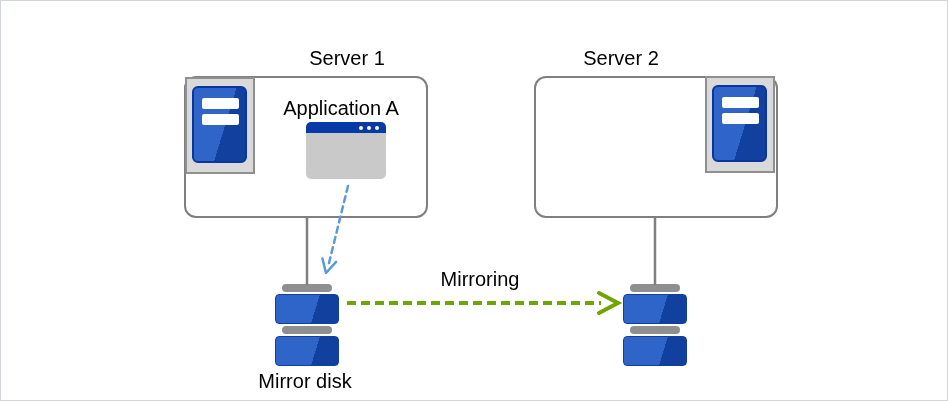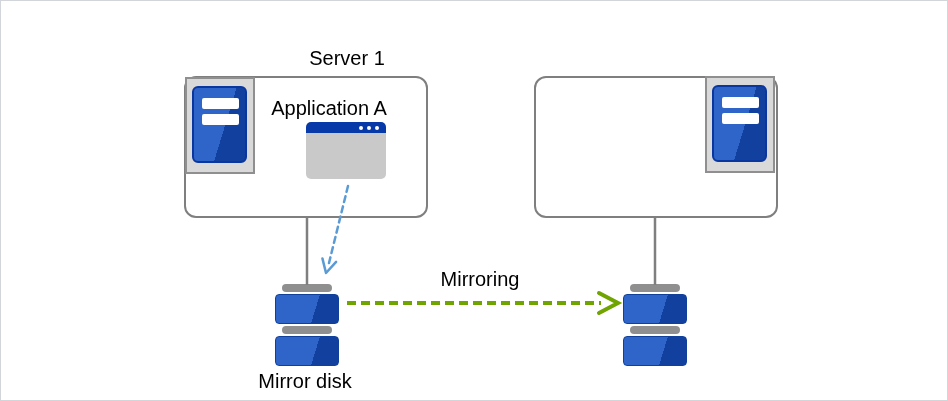--- a/index.html
+++ b/index.html
@@ -15,21 +15,21 @@
   }
   .label {
     position:absolute;
     font-size:20px;
     line-height:22px;
     white-space:nowrap;
     transform:translateX(-50%);
   }
   .server1-label   { left:346px; top:46px; }
   .server2-label   { left:620px; top:46px; }
-  .app-label       { left:328px; top:96px; }
+  .app-label       { left:340px; top:96px; }
   .mirroring-label { left:479px; top:267px; }
   .mirrordisk-label{ left:304px; top:369px; }
 
   .server-box {
     position:absolute;
     width:244px; height:142px;
     border:2px solid #7f7f7f;
     border-radius:12px;
     background:#ffffff;
     box-sizing:border-box;
@@ -107,20 +107,21 @@
     width:948px; height:401px;
     pointer-events:none;
   }
 </style>
 </head>
 <body>
 
 <div class="canvas">
 
   <div class="label server1-label">Server 1</div>
+  <div class="label server2-label">Server 2</div>
 
   <div class="server-box box1"></div>
   <div class="server-box box2"></div>
 
   <div class="icon-frame frame1">
     <div class="tower">
       <div class="tower-bar b1"></div>
       <div class="tower-bar b2"></div>
     </div>
   </div>

